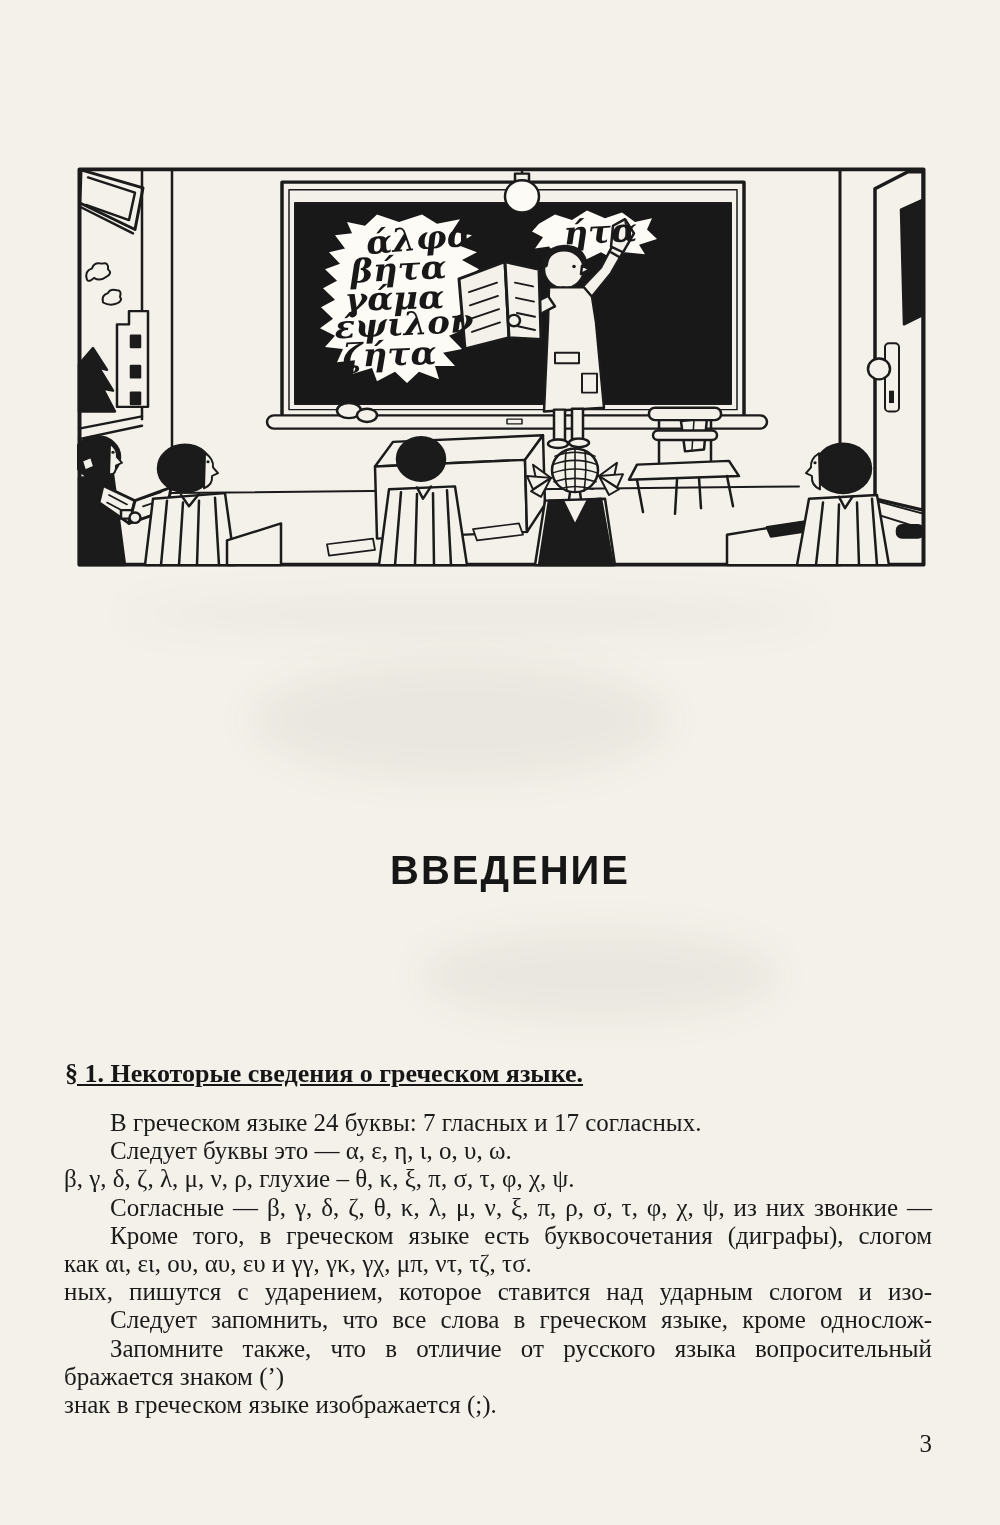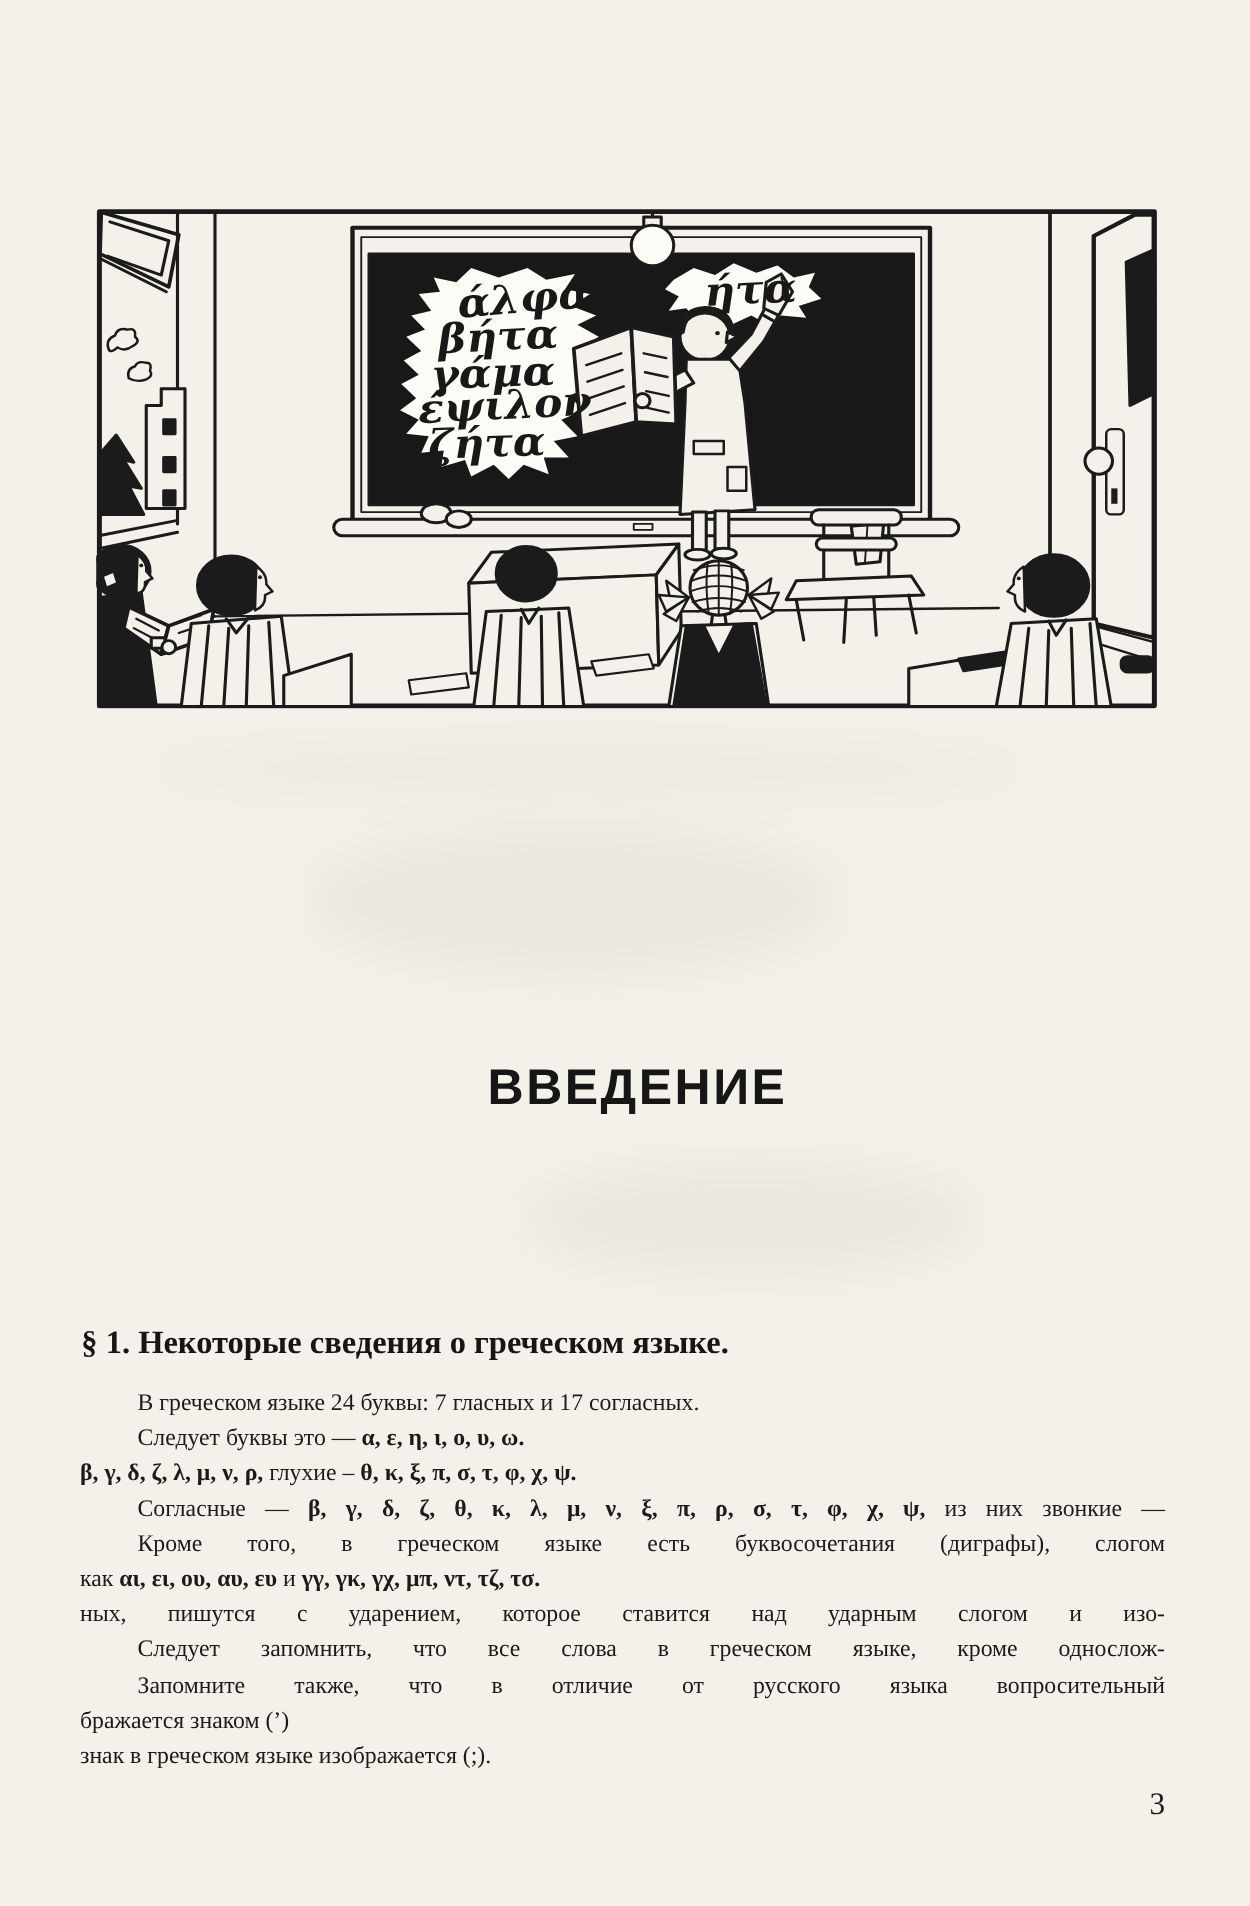--- a/index.html
+++ b/index.html
@@ -22,30 +22,30 @@
   .illustration{position:absolute;left:77px;top:167px;width:849px;height:400px;}
   .illustration svg{display:block;}
 
   .title{
     position:absolute;left:10px;top:848px;width:1000px;margin:0;
     text-align:center;font-family:"Liberation Sans", sans-serif;
     font-weight:bold;font-size:40px;letter-spacing:2px;color:#161616;
   }
   .heading{
     position:absolute;left:65px;top:1059px;width:868px;margin:0;
-    font-size:26px;font-weight:bold;line-height:30px;color:#161616;
+    font-size:26px;font-weight:bold;line-height:30px;color:#161616;text-decoration:underline;
   }
   .body-text{
     position:absolute;left:64px;top:1109px;width:868px;
-    font-size:19px;line-height:28.2px;
+    font-size:25px;line-height:28.2px;
   }
   .line{text-align:justify;}
   .line.full{text-align-last:justify;}
   .line.indent{text-indent:46px;}
-  .gk{font-weight:bold;}
+  .gk{font-weight:normal;}
   .page-number{
     position:absolute;top:1430px;right:68px;font-size:25px;color:#1d1d1d;
   }
 </style>
 </head>
 <body>
 
 <div class="smudge s1"></div>
 <div class="smudge s2"></div>
 <div class="smudge s3"></div>

